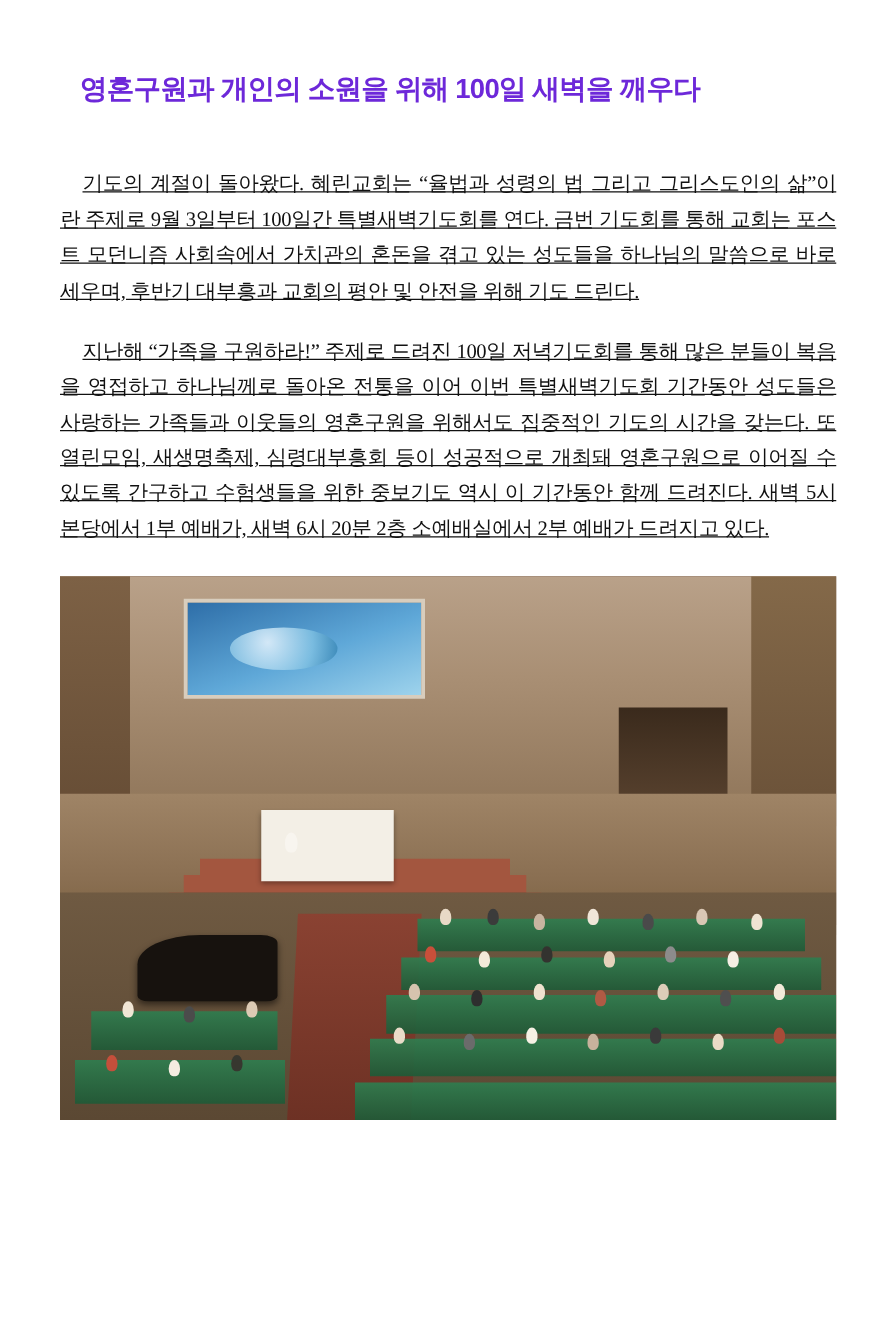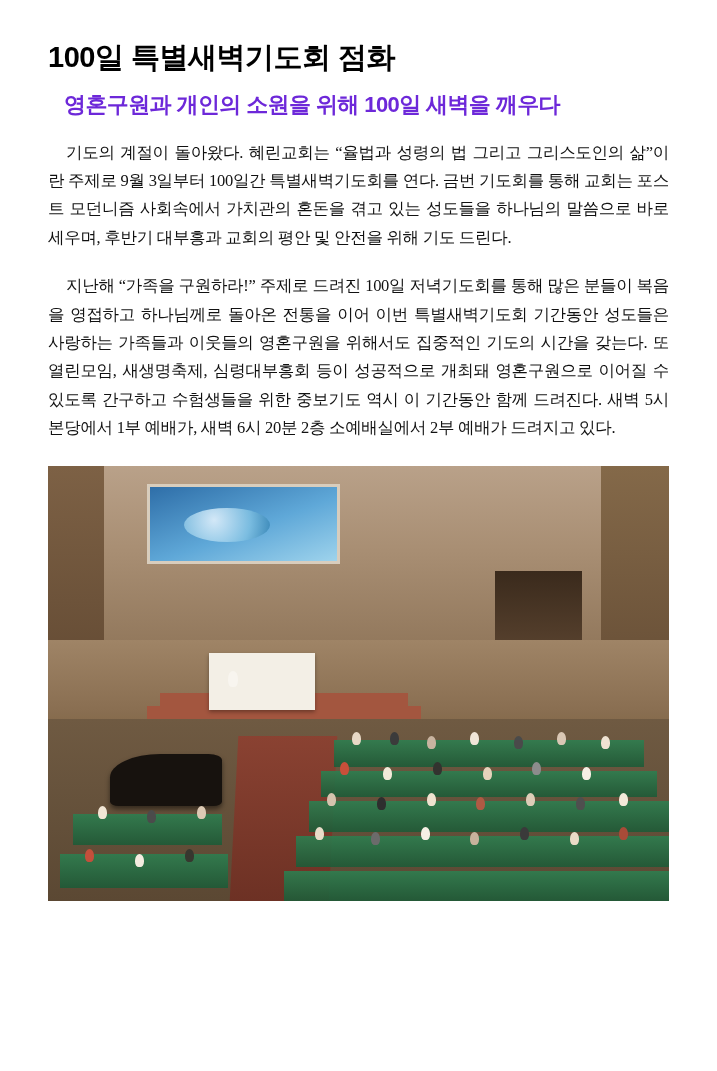--- a/index.html
+++ b/index.html
@@ -37,21 +37,22 @@
     font-size: 22px;
     line-height: 1.34;
     letter-spacing: -0.6px;
     margin: 16px;
     color: #6d28d9;
   }
   .subhead.second {
     margin-top: 2px;
   }
   .body-block {
-    margin-top: 19px;
+    margin-top: 48px;
+    text-decoration: underline;
   }
   .para {
     font-family: "Liberation Serif", "DejaVu Serif", serif;
     font-size: 16.5px;
     line-height: 1.72;
     text-align: justify;
     text-indent: 18px;
     letter-spacing: -0.3px;
     margin: 0 0 20px 0;
     color: #111111;
@@ -130,21 +131,20 @@
   }
   .ph-person {
     position: absolute; width: 9px; height: 13px; border-radius: 50% 50% 40% 40%;
   }
 </style>
 </head>
 <body>
 
 <div class="page">
 
-  <h1 class="headline">100일 특별새벽기도회 점화</h1>
 
   <h2 class="subhead">영혼구원과 개인의 소원을 위해 100일 새벽을 깨우다</h2>
 
 
   <div class="body-block">
     <p class="para">기도의 계절이 돌아왔다. 혜린교회는 “율법과 성령의 법 그리고 그리스도인의 삶”이란 주제로 9월 3일부터 100일간 특별새벽기도회를 연다. 금번 기도회를 통해 교회는 포스트 모던니즘 사회속에서 가치관의 혼돈을 겪고 있는 성도들을 하나님의 말씀으로 바로 세우며, 후반기 대부흥과 교회의 평안 및 안전을 위해 기도 드린다.</p>
     <p class="para">지난해 “가족을 구원하라!” 주제로 드려진 100일 저녁기도회를 통해 많은 분들이 복음을 영접하고 하나님께로 돌아온 전통을 이어 이번 특별새벽기도회 기간동안 성도들은 사랑하는 가족들과 이웃들의 영혼구원을 위해서도 집중적인 기도의 시간을 갖는다. 또 열린모임, 새생명축제, 심령대부흥회 등이 성공적으로 개최돼 영혼구원으로 이어질 수 있도록 간구하고 수험생들을 위한 중보기도 역시 이 기간동안 함께 드려진다. 새벽 5시 본당에서 1부 예배가, 새벽 6시 20분 2층 소예배실에서 2부 예배가 드려지고 있다.</p>
   </div>
 
   <div class="photo-wrap">

